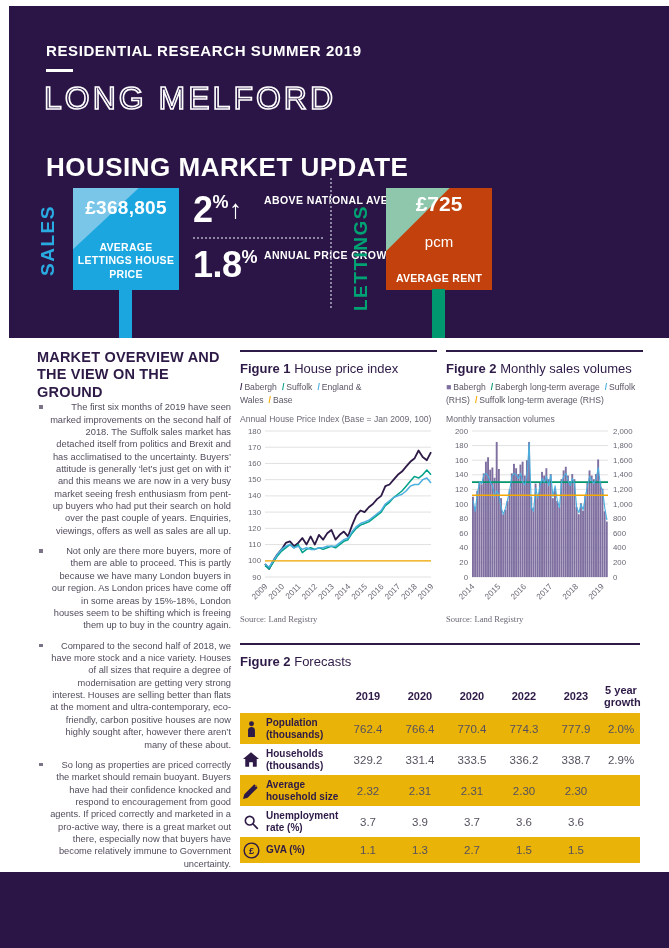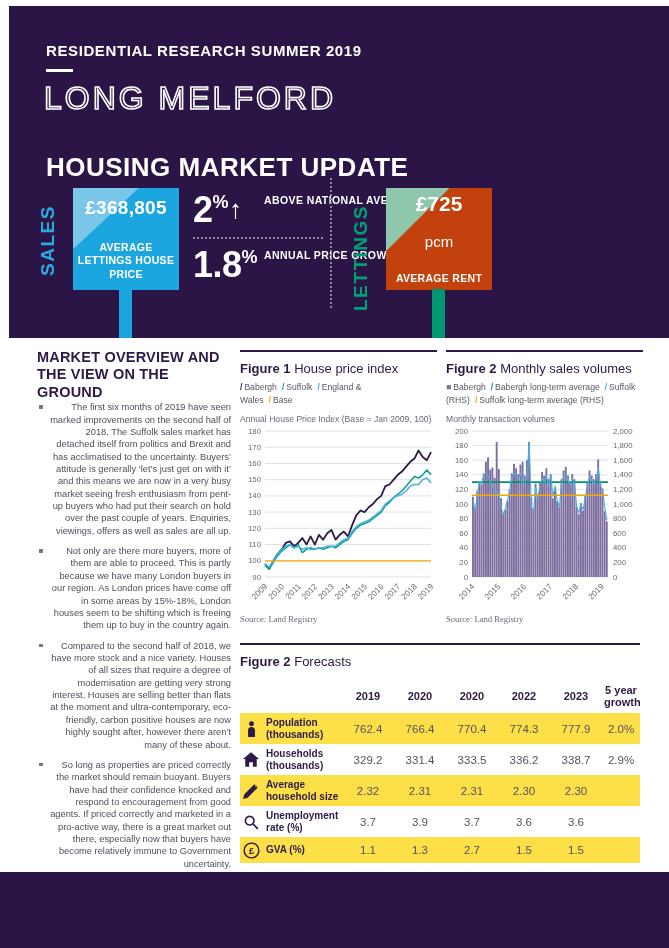--- a/index.html
+++ b/index.html
@@ -82,21 +82,21 @@
   svg.chart { display:block; margin-top:3px; }
   .source { font-size:8.6px; color:#6b6775; margin-top:3px;font-family:Liberation Serif, serif; }
 
   
   .fig3 table { width:400px; border-collapse:collapse; margin-top:10px; table-layout:fixed; }
   .fig3 th { font-size:11px; color:#2e1a47; font-weight:700; text-align:center; padding:5px 2px; line-height:1.1; }
   .fig3 td { font-size:11.5px; color:#55505e; text-align:center; padding:4px 2px; }
   .fig3 col.c-label { width:102px; }
   .fig3 col.c-year { width:52px; }
   .fig3 col.c-growth { width:38px; }
-  .fig3 tbody tr.alt { background:#fde047;border-radius:14px; }
+  .fig3 tbody tr.alt { background:#eab308;border-radius:14px; }
   .fig3 td.label-cell { text-align:left; padding-left:2px; }
   .label-inner { display:flex; align-items:center; gap:6px; }
   .label-inner .ricon { flex:0 0 18px; height:18px; display:flex; align-items:center; justify-content:center; }
   .label-inner .rlabel { font-size:10px; font-weight:700; color:#2e1a47; line-height:1.15; }
   .tbl-sources { margin-top:9px; font-size:8.4px; color:#524d5d; line-height:1.4; }
 
   
   .ftr-band { left:0; top:872px; width:669px; height:76px; background:#2b1546; }
 </style>
 </head>

